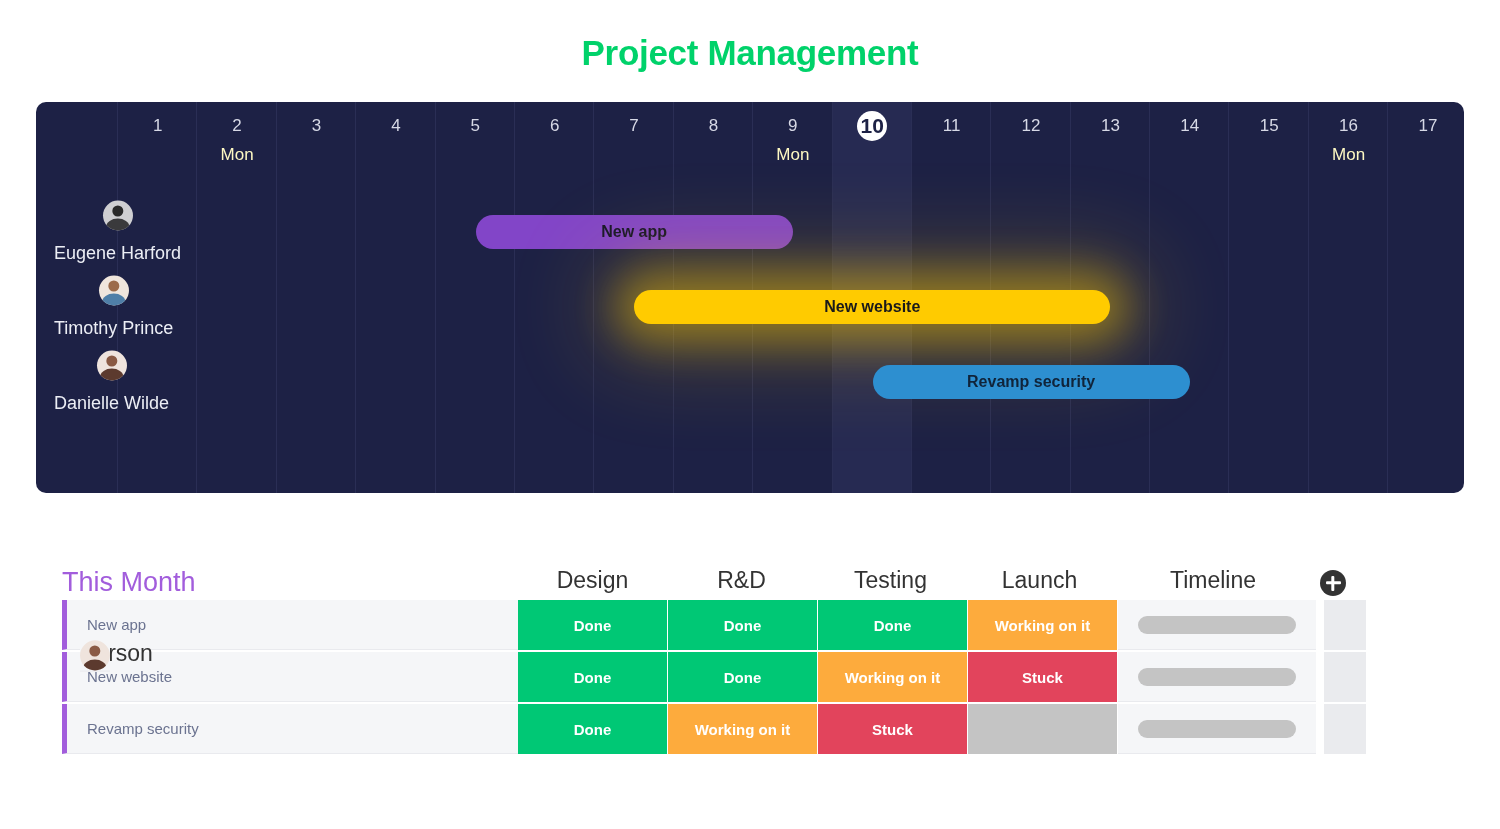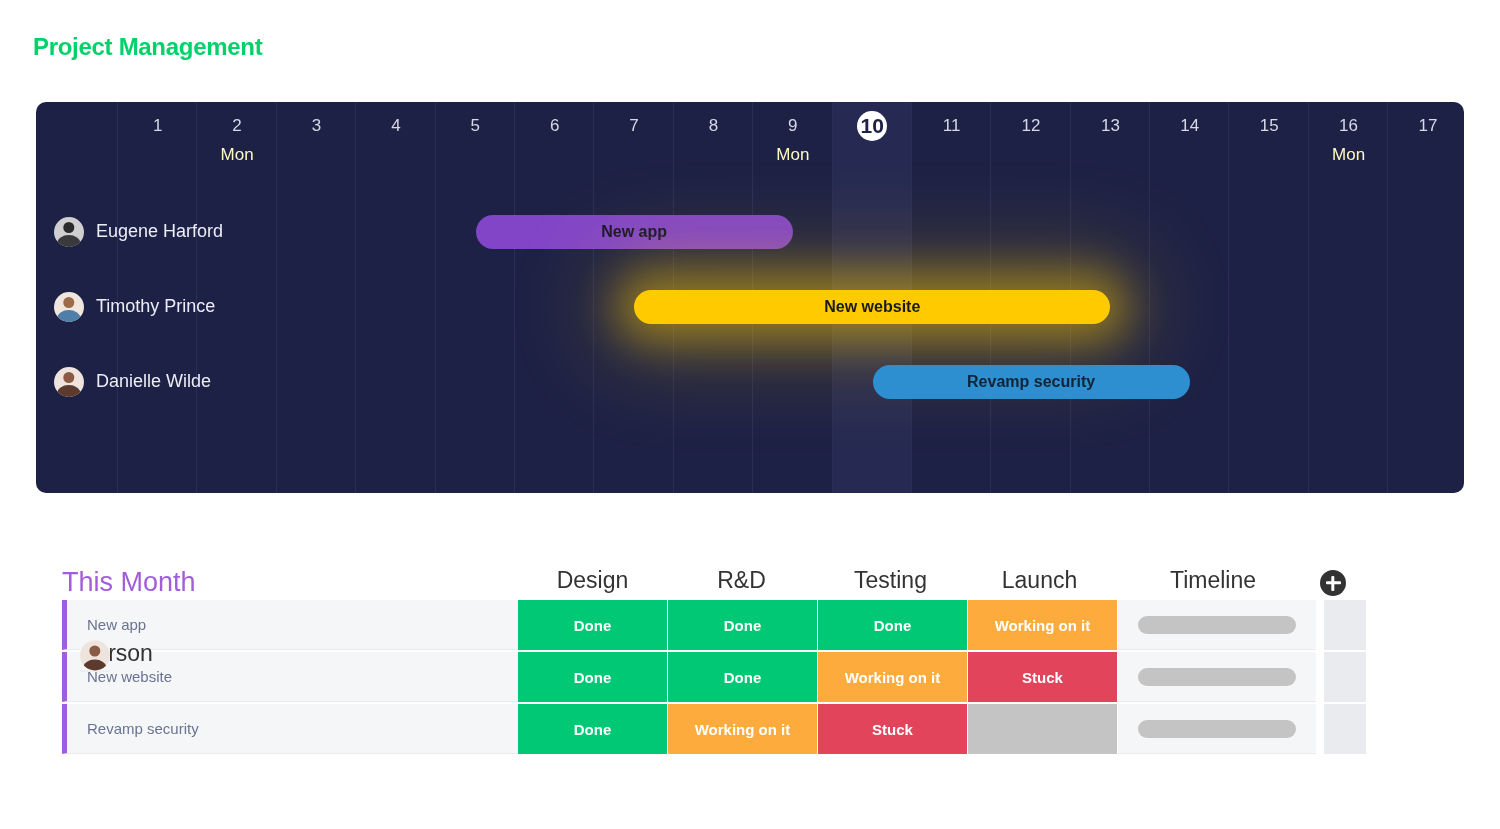--- a/index.html
+++ b/index.html
@@ -5,27 +5,26 @@
   * { box-sizing: border-box; margin: 0; padding: 0; }
   html, body {
     width: 1500px; height: 829px;
     background: #ffffff;
     font-family: "Liberation Sans", sans-serif;
     overflow: hidden;
   }
 
   
   .page-title {
-    text-align: left;
-    font-size: 24px;
+    text-align: center;
+    font-size: 35px;
     font-weight: bold;
     color: #00d26a;
     letter-spacing: -0.3px;
     padding-top: 33px;
-    padding-left: 33px;
   }
 
   
   .gantt-panel {
     position: absolute;
     left: 36px; top: 102px;
     width: 1428px; height: 391px;
     background: #1d2145;
     border-radius: 10px;
     overflow: hidden;
@@ -87,20 +86,21 @@
   }
   .person {
     position: absolute;
     left: 18px; top: 50%;
     transform: translateY(-50%);
     display: flex;
     align-items: center;
     gap: 12px;
     white-space: nowrap;
     z-index: 6;
+    flex-direction: column;
   }
   .avatar {
     width: 30px; height: 30px;
     border-radius: 50%;
     background: #e8e8ea;
     position: relative;
     overflow: hidden;
     flex: 0 0 auto;
   }
   .avatar .head {

